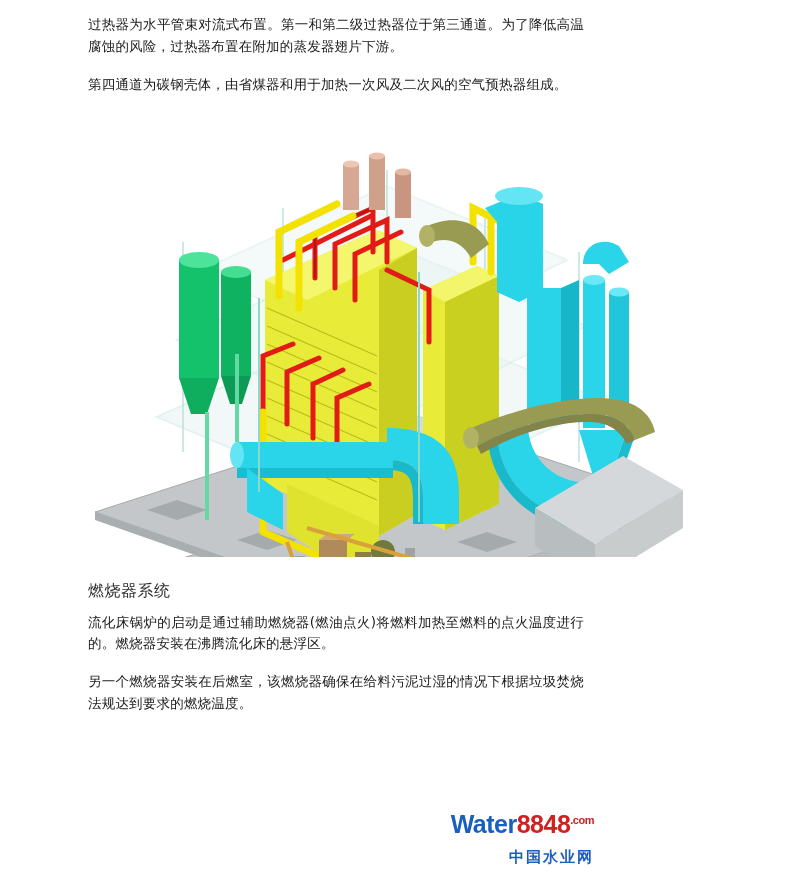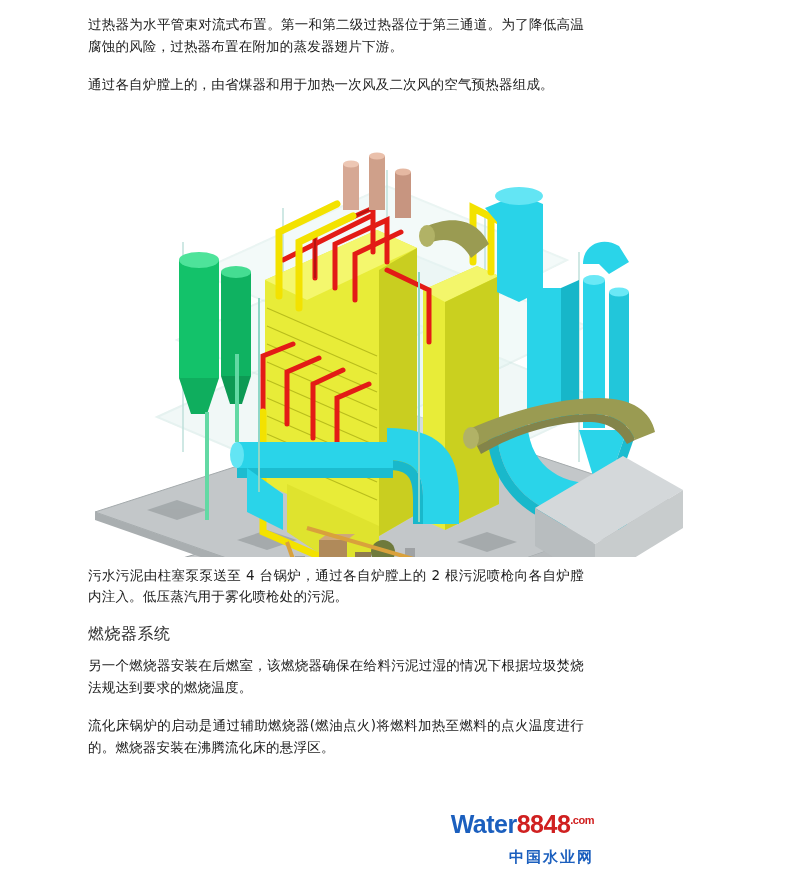--- a/index.html
+++ b/index.html
@@ -30,21 +30,21 @@
     letter-spacing: 0.2px;
   }
   h2.heading-main {
     margin: 26px 0 12px 0;
     font-size: 19px;
     font-weight: normal;
     color: #2f2f2f;
     letter-spacing: 1px;
   }
   h3.heading-sub {
-    margin: 16px 0 10px 0;
+    margin: 24px 0 10px 0;
     font-size: 16px;
     font-weight: normal;
     color: #2f2f2f;
     letter-spacing: 0.5px;
   }
   .figure {
     margin: 10px 0 8px -1px;
     width: 604px;
     height: 445px;
     position: relative;
@@ -80,21 +80,21 @@
     letter-spacing: 2px;
     margin-top: 11px;
   }
 </style>
 </head>
 <body>
 
 <div class="page">
 
   <p class="body-text">过热器为水平管束对流式布置。第一和第二级过热器位于第三通道。为了降低高温腐蚀的风险，过热器布置在附加的蒸发器翅片下游。</p>
-  <p class="body-text">通过各自炉膛上的，由省煤器和用于加热一次风及二次风的空气预热器组成。</p>
+  <p class="body-text">第四通道为碳钢壳体，由省煤器和用于加热一次风及二次风的空气预热器组成。</p>
 
   <div class="figure">
     <svg width="604" height="445" viewBox="0 0 604 445" xmlns="http://www.w3.org/2000/svg">
 
       <g>
         <polygon points="75,452 300,538 560,452 330,378" fill="#c6c9cb" stroke="#9aa0a3" stroke-width="1"></polygon>
       </g>
 
       <polygon points="8,400 288,498 596,392 318,300" fill="#c3c7c9" stroke="#a4aaac" stroke-width="1"></polygon>
       <polygon points="8,400 8,408 288,506 288,498" fill="#a9aeb0"></polygon>
@@ -254,25 +254,24 @@
         <line x1="120" y1="300" x2="120" y2="408"></line>
         <line x1="150" y1="242" x2="150" y2="330"></line>
       </g>
       <g stroke="#8fd7c7" stroke-width="2" fill="none">
         <line x1="332" y1="160" x2="332" y2="410"></line>
         <line x1="172" y1="186" x2="172" y2="380"></line>
       </g>
     </svg>
   </div>
 
-  <p class="body-text">污水污泥由柱塞泵泵送至 4 台锅炉，通过各自炉膛上的 2 根污泥喷枪向各自炉膛内注入。低压蒸汽用于雾化喷枪处的污泥。</p>
 
   <h3 class="heading-sub">燃烧器系统</h3>
+  <p class="body-text">流化床锅炉的启动是通过辅助燃烧器(燃油点火)将燃料加热至燃料的点火温度进行的。燃烧器安装在沸腾流化床的悬浮区。</p>
   <p class="body-text">另一个燃烧器安装在后燃室，该燃烧器确保在给料污泥过湿的情况下根据垃圾焚烧法规达到要求的燃烧温度。</p>
-  <p class="body-text">流化床锅炉的启动是通过辅助燃烧器(燃油点火)将燃料加热至燃料的点火温度进行的。燃烧器安装在沸腾流化床的悬浮区。</p>
 
   <div class="watermark">
     <div class="wm-line1">
       <span class="wm-blue">Water</span><span class="wm-red">8848</span><span class="wm-com">.com</span>
     </div>
     <div class="wm-line2">中国水业网</div>
   </div>
 
 </div>
 

